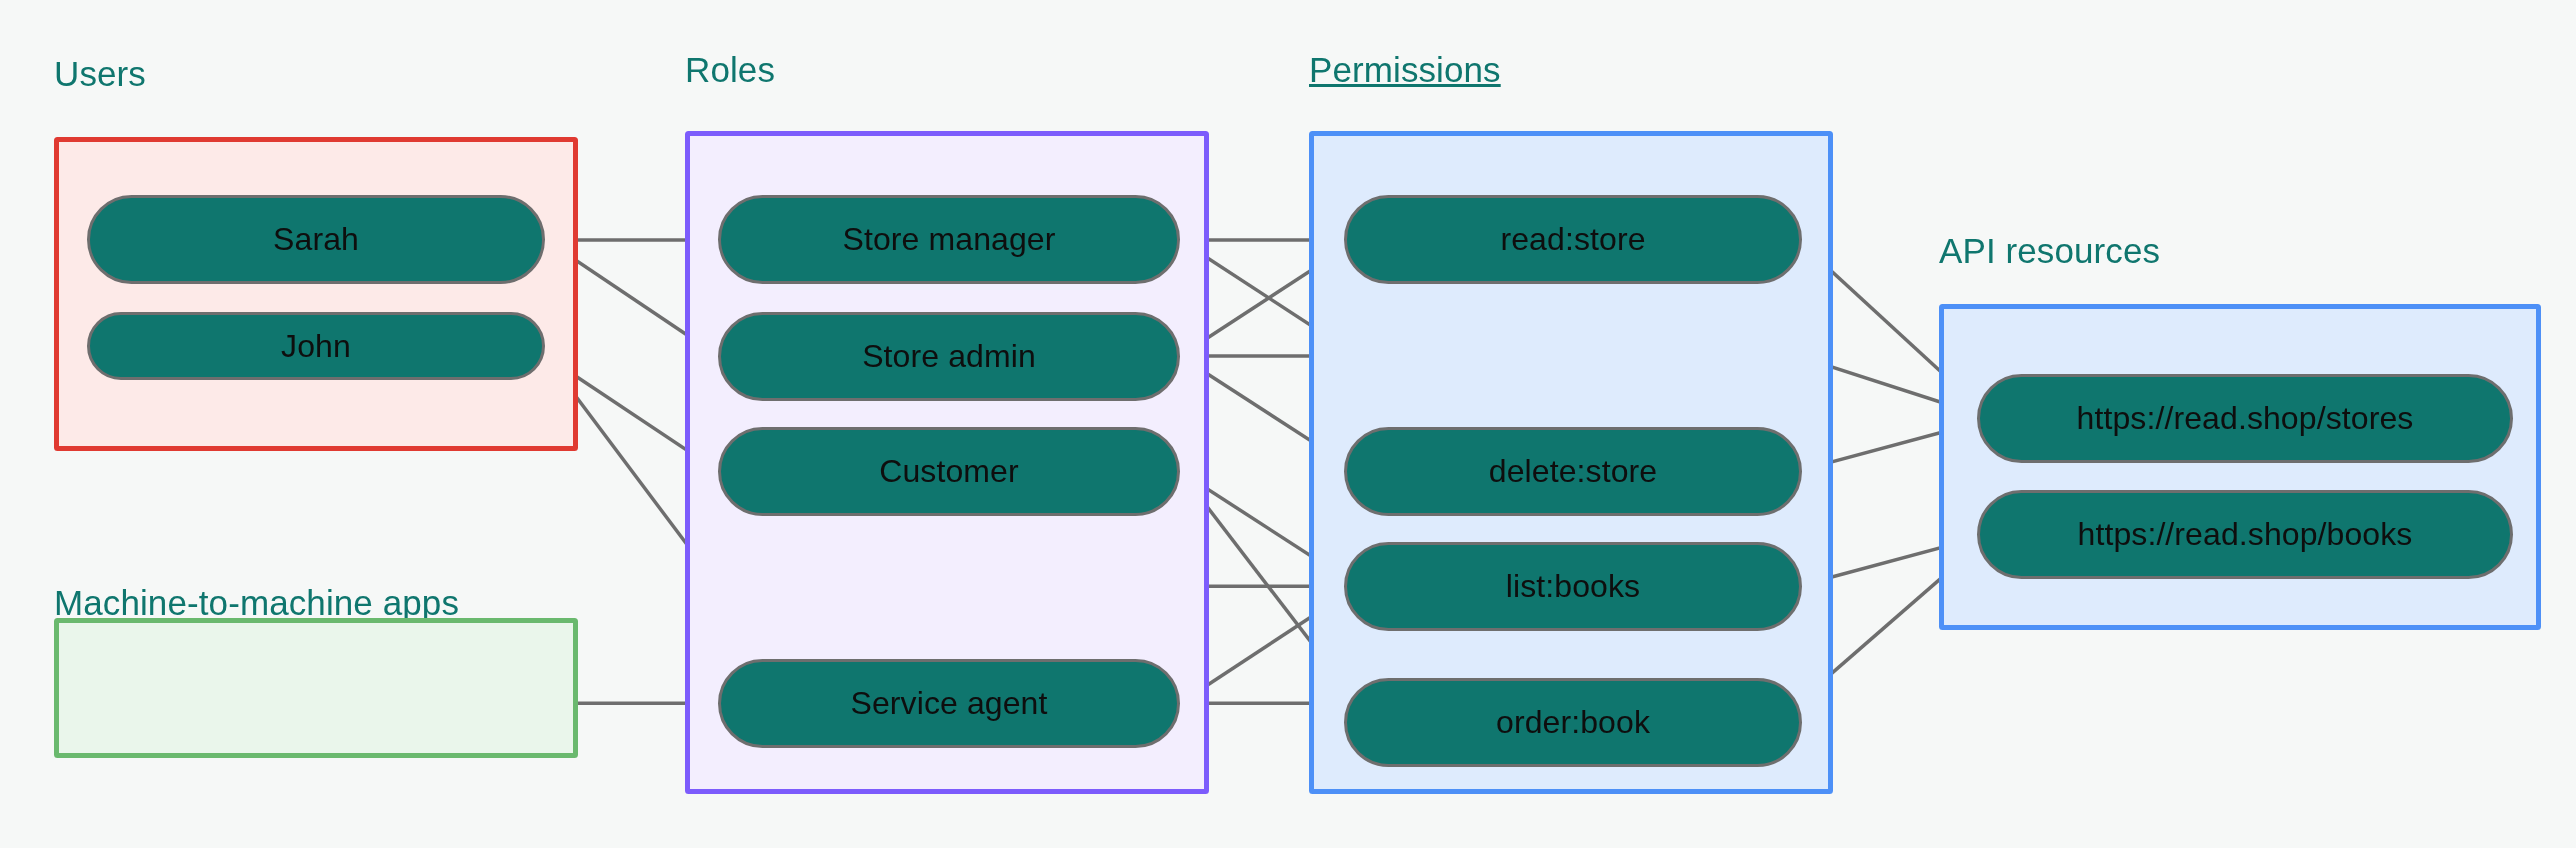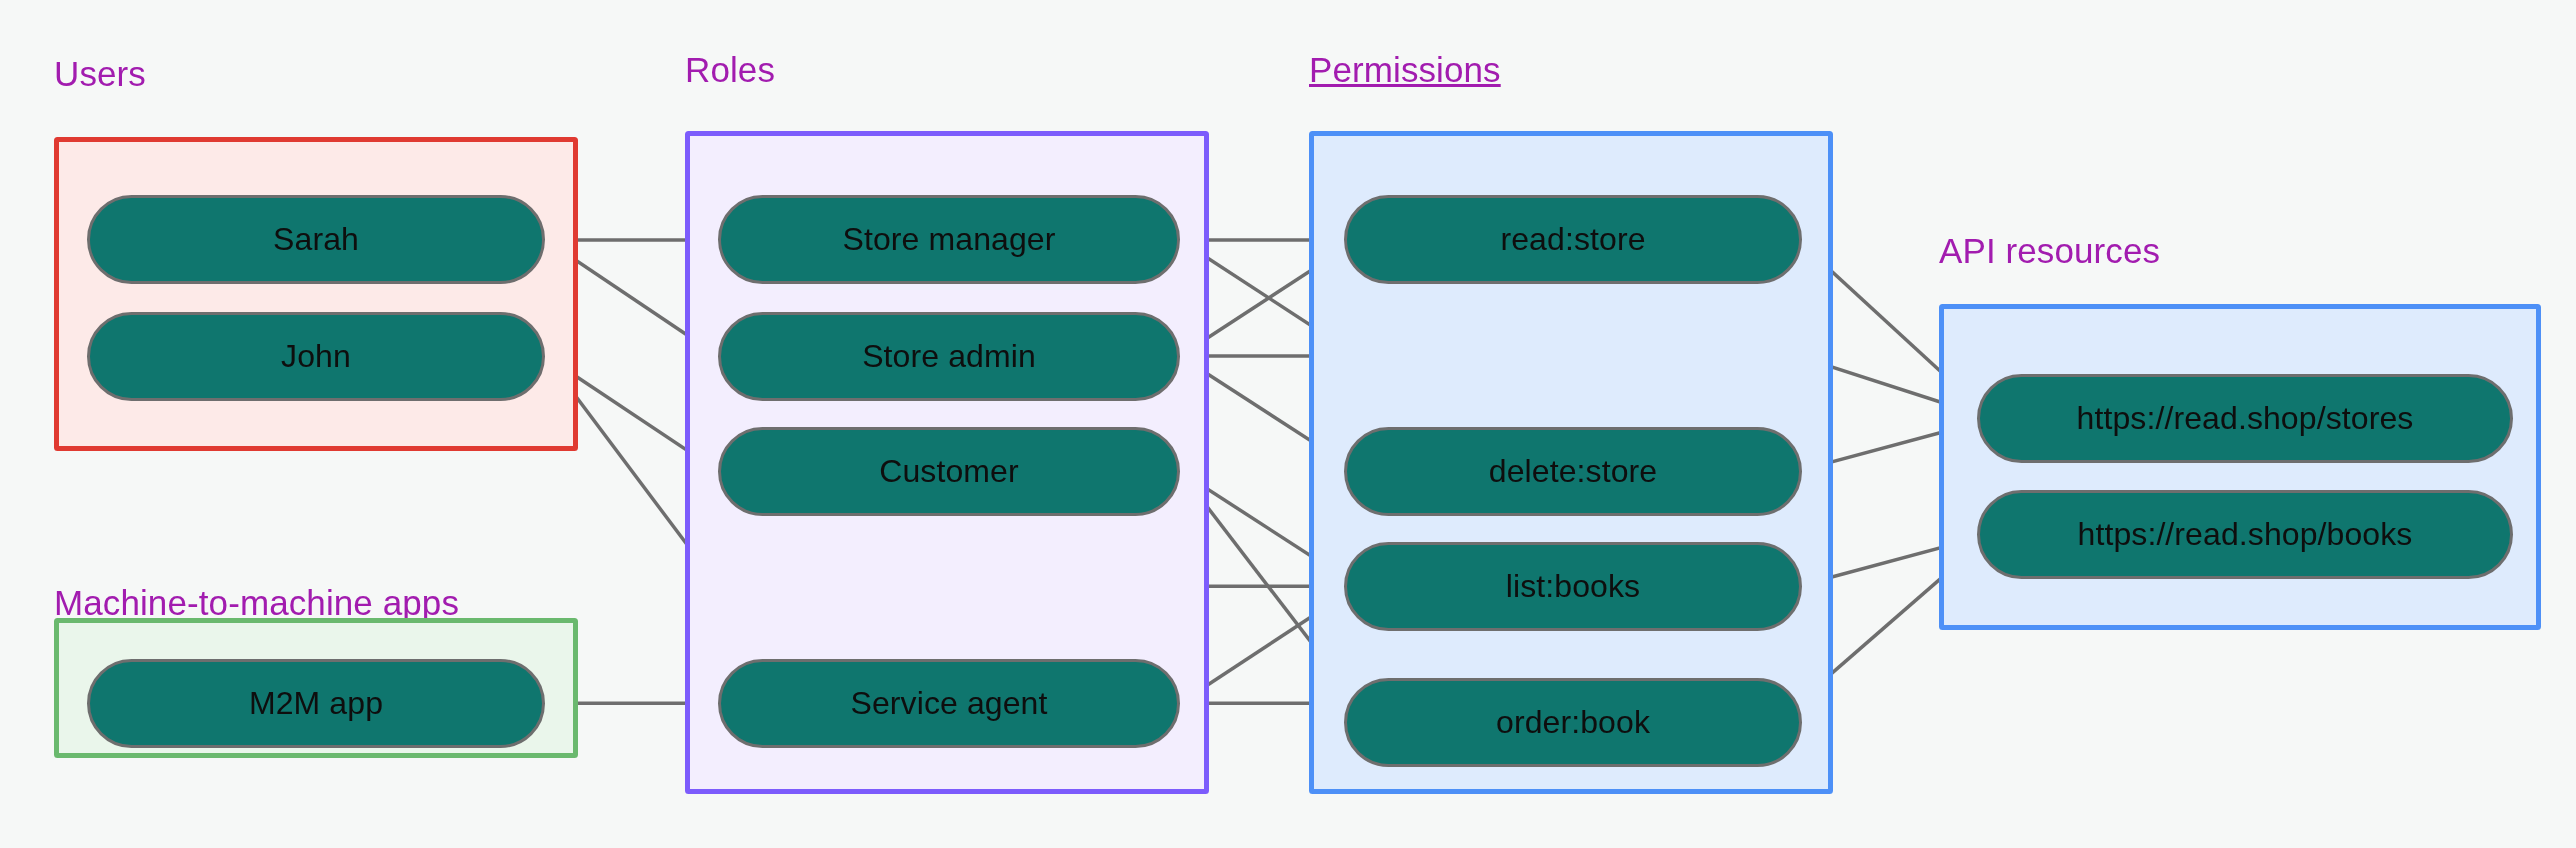--- a/index.html
+++ b/index.html
@@ -7,21 +7,21 @@
     width:2576px;height:848px;
     background:#F6F8F7;
     font-family:"Liberation Sans","DejaVu Sans",sans-serif;
     overflow:hidden;
     position:relative;
   }
   #stage{position:absolute;left:0;top:0;width:2576px;height:848px;}
   .group-label{
     position:absolute;
     font-size:35px;
-    color:#a21caf;
+    color:#0f766e;
     white-space:nowrap;
     letter-spacing:0.1px;
   }
   .group-box{
     position:absolute;
     box-sizing:border-box;
     border-width:5.2px;
     border-style:solid;
     border-radius:3.5px;
   }
@@ -88,25 +88,24 @@
     <circle cx="1556" cy="672" r="11"></circle>
     <circle cx="1556" cy="806" r="11"></circle>
 
     <circle cx="2283" cy="480" r="11"></circle>
     <circle cx="2283" cy="612" r="11"></circle>
   </svg>
 
   <div class="group-label" style="left:54px;top:54px;">Users</div>
   <div class="group-box" style="left:54px;top:137px;width:524px;height:314px;border-color:#E03A31;background:#FDEAE8;"></div>
   <div class="node" style="left:87px;top:195px;width:458px;height:89px;">Sarah</div>
-  <div class="node" style="left:87px;top:312px;width:458px;height:89px;">John</div>
+  <div class="node" style="left:87px;top:312px;width:458px;height:68px;">John</div>
 
   <div class="group-label" style="left:54px;top:552px;margin-top:31px;">Machine-to-machine apps</div>
   <div class="group-box" style="left:54px;top:618px;width:524px;height:140px;border-color:#6AB96E;background:#EAF6EB;"></div>
-  <div class="node" style="left:87px;top:659px;width:458px;height:89px;">M2M app</div>
 
   <div class="group-label" style="left:685px;top:50px;">Roles</div>
   <div class="group-box" style="left:685px;top:131px;width:524px;height:663px;border-color:#7C5CFC;background:#F3EEFE;"></div>
   <div class="node" style="left:718px;top:195px;width:462px;height:89px;">Store manager</div>
   <div class="node" style="left:718px;top:312px;width:462px;height:89px;">Store admin</div>
   <div class="node" style="left:718px;top:427px;width:462px;height:89px;">Customer</div>
   <div class="node" style="left:718px;top:659px;width:462px;height:89px;">Service agent</div>
 
   <div class="group-label" style="left:1309px;top:50px;text-decoration:underline;">Permissions</div>
   <div class="group-box" style="left:1309px;top:131px;width:524px;height:663px;border-color:#4D90F7;background:#DEEBFD;"></div>

